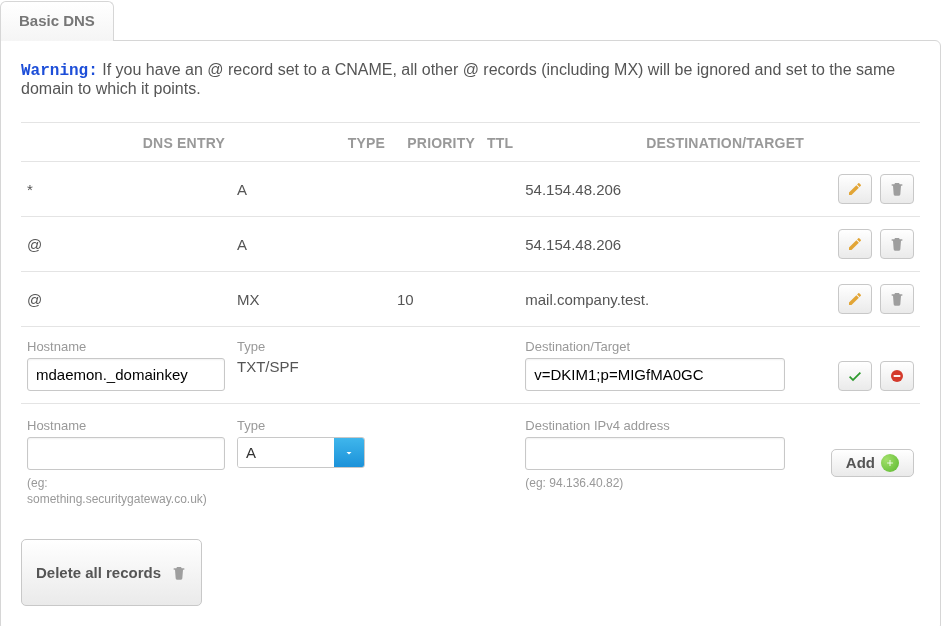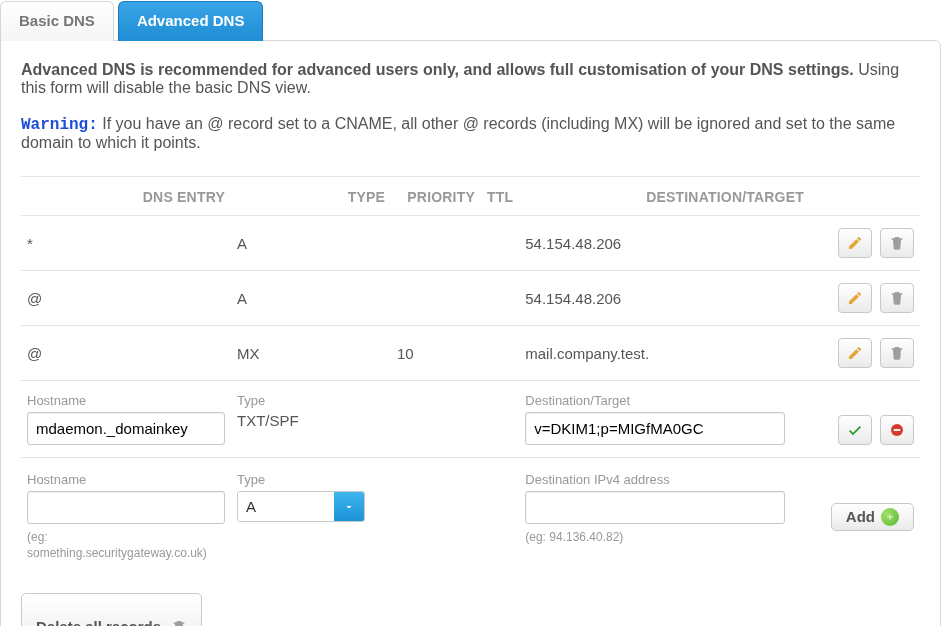--- a/index.html
+++ b/index.html
@@ -51,29 +51,24 @@
 
     .row-edit td { vertical-align: top; }
     .row-add td { vertical-align: top; padding-top: 14px; }
   </style>
 </head>
 <body>
 
 <div class="wrap">
   <div class="tabs">
     <div class="tab">Basic DNS</div>
-    <div class="tab active">Advanced DNS</div>
   </div>
 
   <div class="panel">
 
-    <p class="intro">
-      <b>Advanced DNS is recommended for advanced users only, and allows full customisation of your DNS settings.</b>
-      <span>Using this form will disable the basic DNS view.</span>
-    </p>
 
     <p class="warn">
       <b>Warning:</b>
       <span>If you have an @ record set to a CNAME, all other @ records (including MX) will be ignored and set to the same domain to which it points.</span>
     </p>
 
     <table>
       <thead>
         <tr>
           <th class="col-entry">DNS ENTRY</th>

